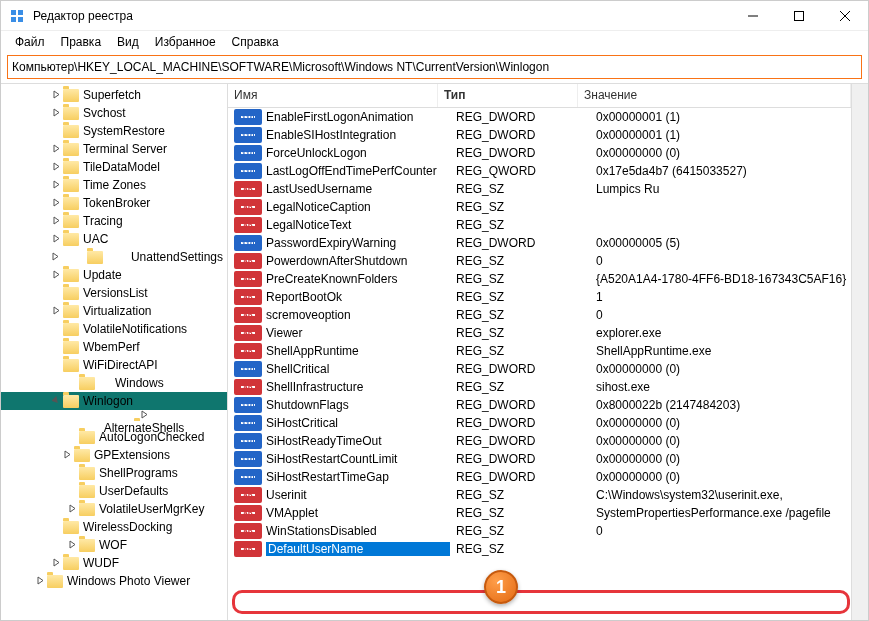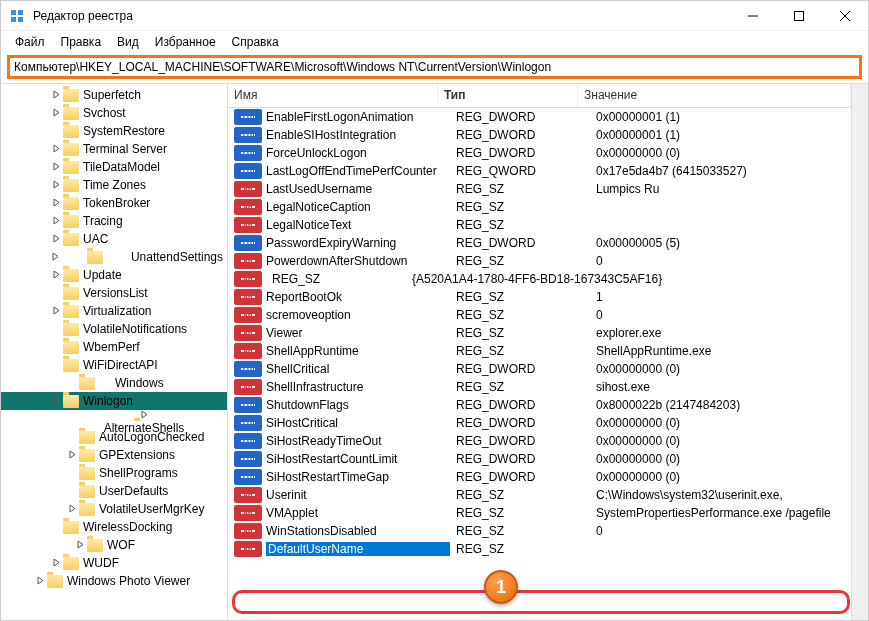--- a/index.html
+++ b/index.html
@@ -5,21 +5,21 @@
   * { box-sizing: border-box; margin: 0; padding: 0; font-family: 'Segoe UI', Tahoma, sans-serif; }
   body { width: 869px; height: 621px; background: #fff; overflow: hidden; font-size: 12px; }
   .window { width: 100%; height: 100%; border: 1px solid #ccc; display: flex; flex-direction: column; }
   .titlebar { height: 30px; display: flex; align-items: center; padding-left: 8px; background: #fff; border-bottom: 1px solid #eee; }
   .titlebar .icon { width: 16px; height: 16px; margin-right: 8px; display: flex; align-items: center; justify-content: center; }
   .titlebar .title { font-size: 12px; color: #000; flex: 1; }
   .controls { display: flex; }
   .ctrl { width: 46px; height: 30px; display: flex; align-items: center; justify-content: center; cursor: pointer; }
   .menubar { height: 22px; display: flex; align-items: center; padding-left: 6px; font-size: 12px; }
   .menubar .mitem { padding: 2px 8px; cursor: pointer; }
-  .addressbar { height: 24px; border: 3px solid #f97316; margin: 2px 6px 4px 6px; padding: 2px 4px; font-size: 12px; display: flex; align-items: center; background: #fff; }
+  .addressbar { height: 24px; border: 1px solid #f97316; margin: 2px 6px 4px 6px; padding: 2px 4px; font-size: 12px; display: flex; align-items: center; background: #fff; }
   .content { flex: 1; display: flex; overflow: hidden; border-top: 1px solid #ddd; }
   .tree { width: 227px; border-right: 1px solid #ddd; overflow-y: auto; overflow-x: hidden; padding-top: 2px; font-size: 12px; background: #fff; }
   .tree-row { display: flex; align-items: center; height: 18px; padding-right: 4px; white-space: nowrap; cursor: pointer; }
   .tree-row.selected { background: #0f766e; }
   .tree-row .toggle { width: 14px; text-align: center; color: #333; font-size: 10px; }
   .tree-row .folder { width: 16px; height: 13px; background: linear-gradient(#ffe9a6, #f7ce60); border-radius: 1px; margin-right: 4px; position: relative; }
   .tree-row .folder::before { content: ""; position: absolute; top: -3px; left: 0; width: 6px; height: 3px; background: #f7ce60; border-radius: 1px 1px 0 0; }
   .values { flex: 1; display: flex; flex-direction: column; overflow: hidden; position: relative; }
   .headers { display: flex; height: 24px; border-bottom: 1px solid #ddd; background: #fff; font-size: 12px; color: #333; }
   .headers .col { padding: 4px 6px; border-right: 1px solid #eee; }
@@ -206,50 +206,50 @@
               <path d="M2 1 L7 4.5 L2 8 Z" fill="none" stroke="#555"></path>
             </svg></span>
           <span class="folder"></span>
           <span>AlternateShells</span>
         </div>
         <div class="tree-row" style="padding-left: 64px;">
           <span class="toggle"></span>
           <span class="folder"></span>
           <span>AutoLogonChecked</span>
         </div>
+        <div class="tree-row" style="padding-left: 27px; margin-left: 32px;">
+          <span class="toggle"><svg width="9" height="9">
+              <path d="M2 1 L7 4.5 L2 8 Z" fill="none" stroke="#555"></path>
+            </svg></span>
+          <span class="folder"></span>
+          <span>GPExtensions</span>
+        </div>
         <div class="tree-row" style="padding-left: 64px;">
-          <span class="toggle"><svg width="9" height="9">
-              <path d="M2 1 L7 4.5 L2 8 Z" fill="none" stroke="#555"></path>
-            </svg></span>
-          <span class="folder"></span>
-          <span>GPExtensions</span>
+          <span class="toggle"></span>
+          <span class="folder"></span>
+          <span>ShellPrograms</span>
         </div>
         <div class="tree-row" style="padding-left: 64px;">
           <span class="toggle"></span>
           <span class="folder"></span>
-          <span>ShellPrograms</span>
+          <span>UserDefaults</span>
         </div>
         <div class="tree-row" style="padding-left: 64px;">
-          <span class="toggle"></span>
-          <span class="folder"></span>
-          <span>UserDefaults</span>
-        </div>
-        <div class="tree-row" style="padding-left: 64px;">
           <span class="toggle"><svg width="9" height="9">
               <path d="M2 1 L7 4.5 L2 8 Z" fill="none" stroke="#555"></path>
             </svg></span>
           <span class="folder"></span>
           <span>VolatileUserMgrKey</span>
         </div>
         <div class="tree-row" style="padding-left: 48px;">
           <span class="toggle"></span>
           <span class="folder"></span>
           <span>WirelessDocking</span>
         </div>
-        <div class="tree-row" style="padding-left: 72px;">
+        <div class="tree-row" style="padding-left: 48px; margin-left: 16px;">
           <span class="toggle"><svg width="9" height="9">
               <path d="M2 1 L7 4.5 L2 8 Z" fill="none" stroke="#555"></path>
             </svg></span>
           <span class="folder"></span>
           <span>WOF</span>
         </div>
         <div class="tree-row" style="padding-left: 48px;">
           <span class="toggle"><svg width="9" height="9">
               <path d="M2 1 L7 4.5 L2 8 Z" fill="none" stroke="#555"></path>
             </svg></span>
@@ -320,20 +320,21 @@
             <span class="rval">0x00000005 (5)</span>
           </div>
           <div class="row">
             <span class="vicon str">ab</span>
             <span class="rname">PowerdownAfterShutdown</span>
             <span class="rtype">REG_SZ</span>
             <span class="rval">0</span>
           </div>
           <div class="row">
             <span class="vicon str">ab</span>
+            <span class="rname">PreCreateKnownFolders</span>
             <span class="rtype">REG_SZ</span>
             <span class="rval">{A520A1A4-1780-4FF6-BD18-167343C5AF16}</span>
           </div>
           <div class="row">
             <span class="vicon str">ab</span>
             <span class="rname">ReportBootOk</span>
             <span class="rtype">REG_SZ</span>
             <span class="rval">1</span>
           </div>
           <div class="row">

